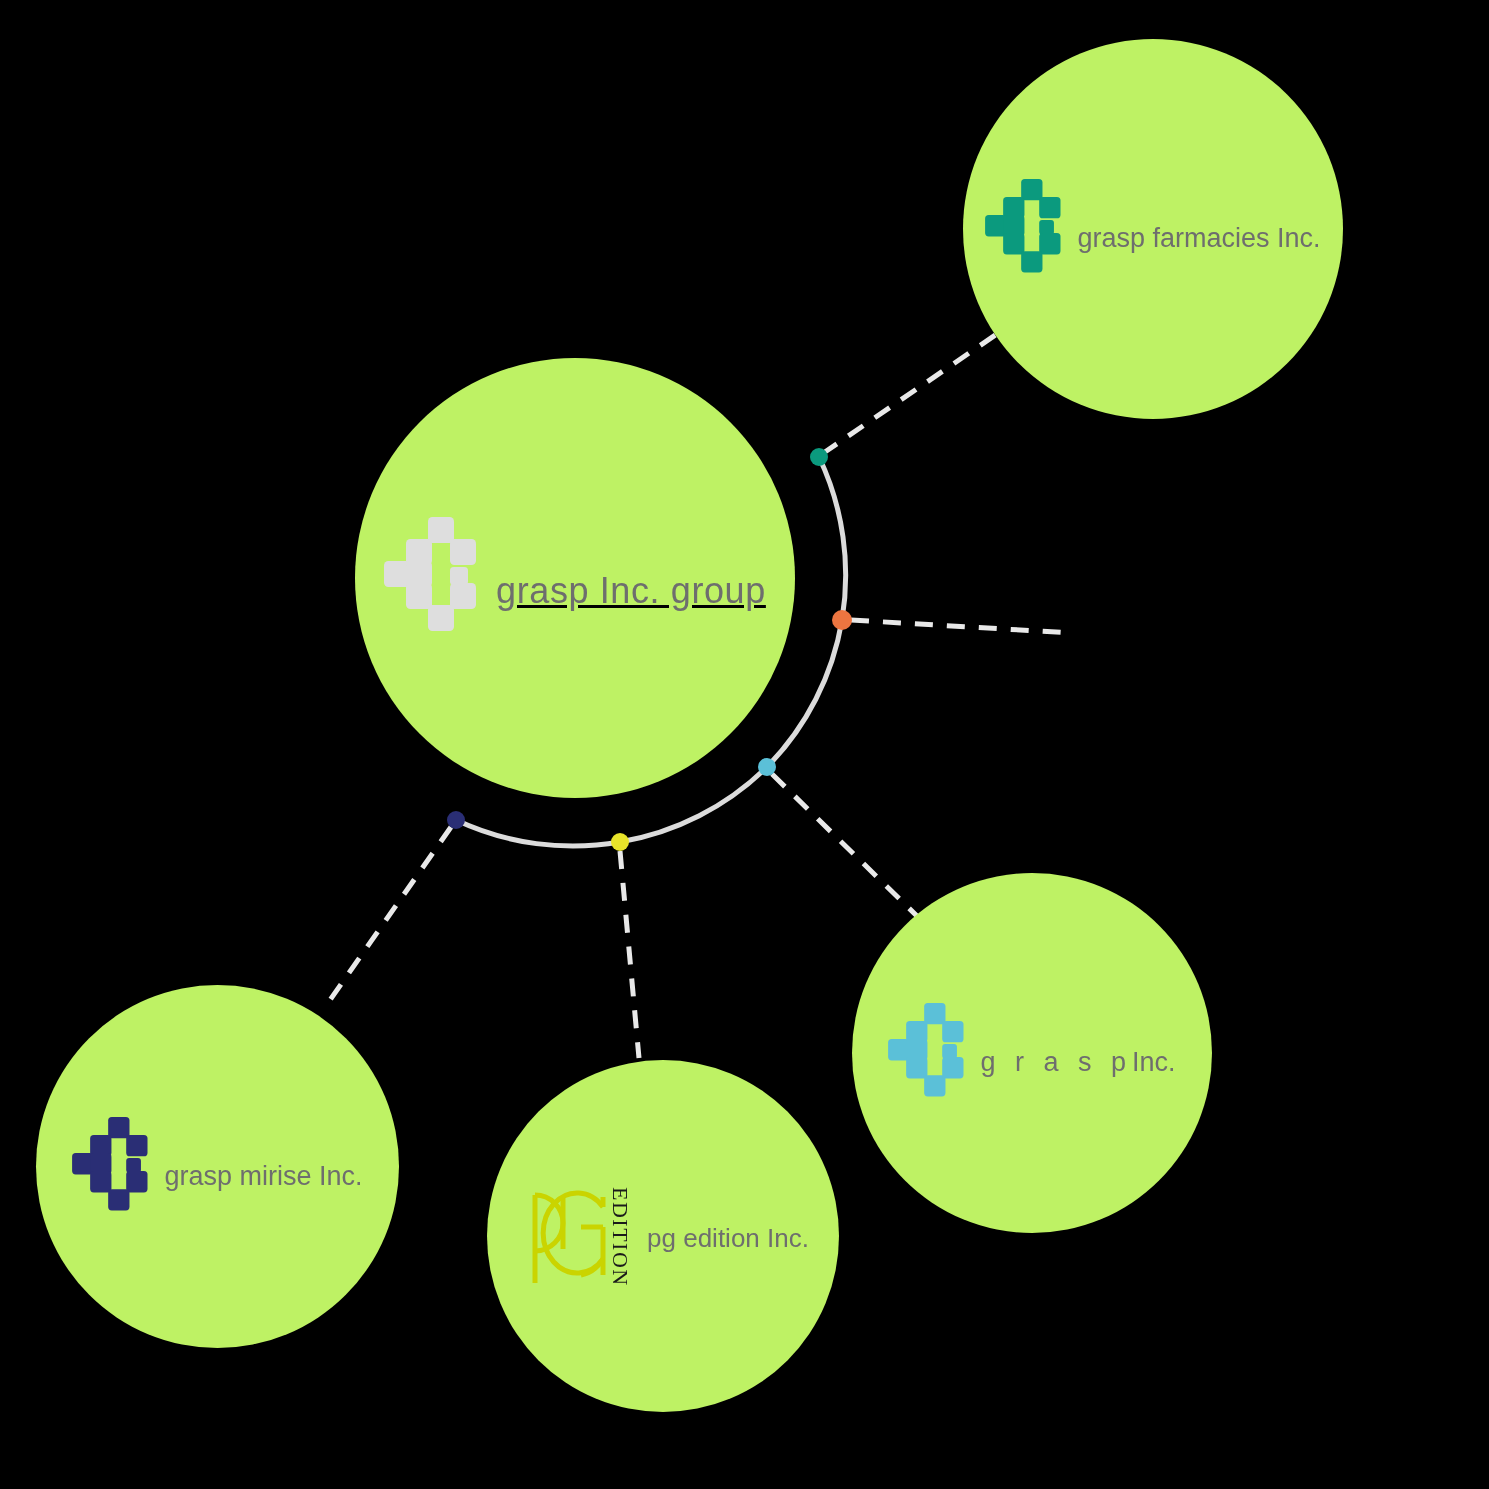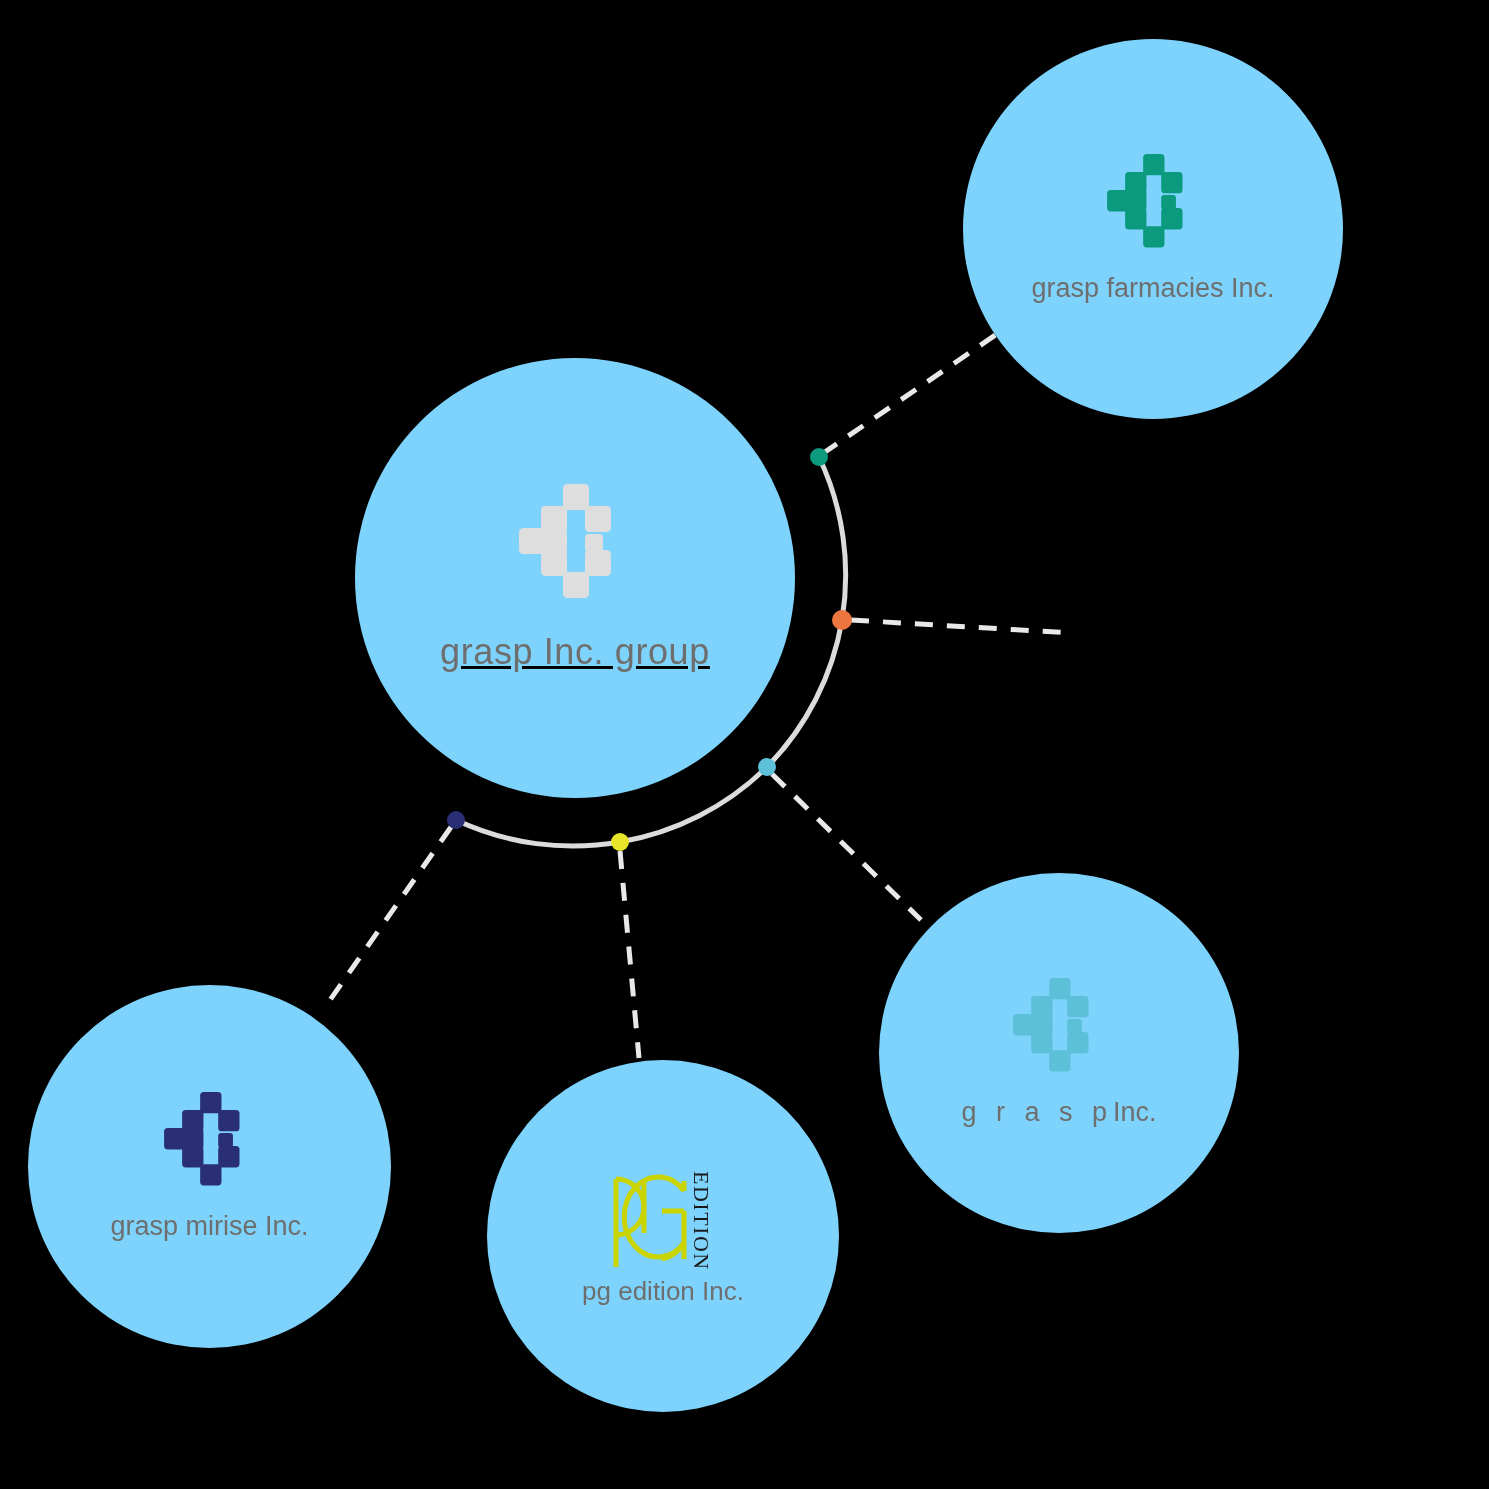--- a/index.html
+++ b/index.html
@@ -20,23 +20,23 @@
     position: absolute;
     left: 0;
     top: 0;
     width: 1489px;
     height: 1489px;
     pointer-events: none;
   }
   .node {
     position: absolute;
     border-radius: 50%;
-    background: #7dd3fc;
+    background: #bef264;
     display: flex;
-    flex-direction: column;
+    flex-direction: row;
     align-items: center;
     justify-content: center;
     box-sizing: border-box;
   }
   .node-label {
     color: #6e6e6e;
     text-align: center;
     white-space: nowrap;
     line-height: 1.1;
   }
@@ -49,22 +49,22 @@
     text-decoration: underline;
   }
   #node-hub .node-label {
     font-size: 36px;
     margin-top: 26px;
     letter-spacing: 0.6px;
   }
   
   #node-farmacies { left: 963px; top: 39px;  width: 380px; height: 380px; }
   #node-eatattack { left: 1066px; top: 487px; width: 360px; height: 360px; }
-  #node-grasp     { left: 879px; top: 873px;  width: 360px; height: 360px; }
-  #node-mirise    { left: 28px;  top: 985px;  width: 363px; height: 363px; }
+  #node-grasp     { left: 852px; top: 873px;  width: 360px; height: 360px; }
+  #node-mirise    { left: 36px;  top: 985px;  width: 363px; height: 363px; }
   #node-pgedition { left: 487px; top: 1060px; width: 352px; height: 352px; }
 
   #node-farmacies .node-label,
   #node-eatattack .node-label,
   #node-grasp .node-label,
   #node-mirise .node-label,
   #node-pgedition .node-label {
     font-size: 27px;
     margin-top: 20px;
   }

